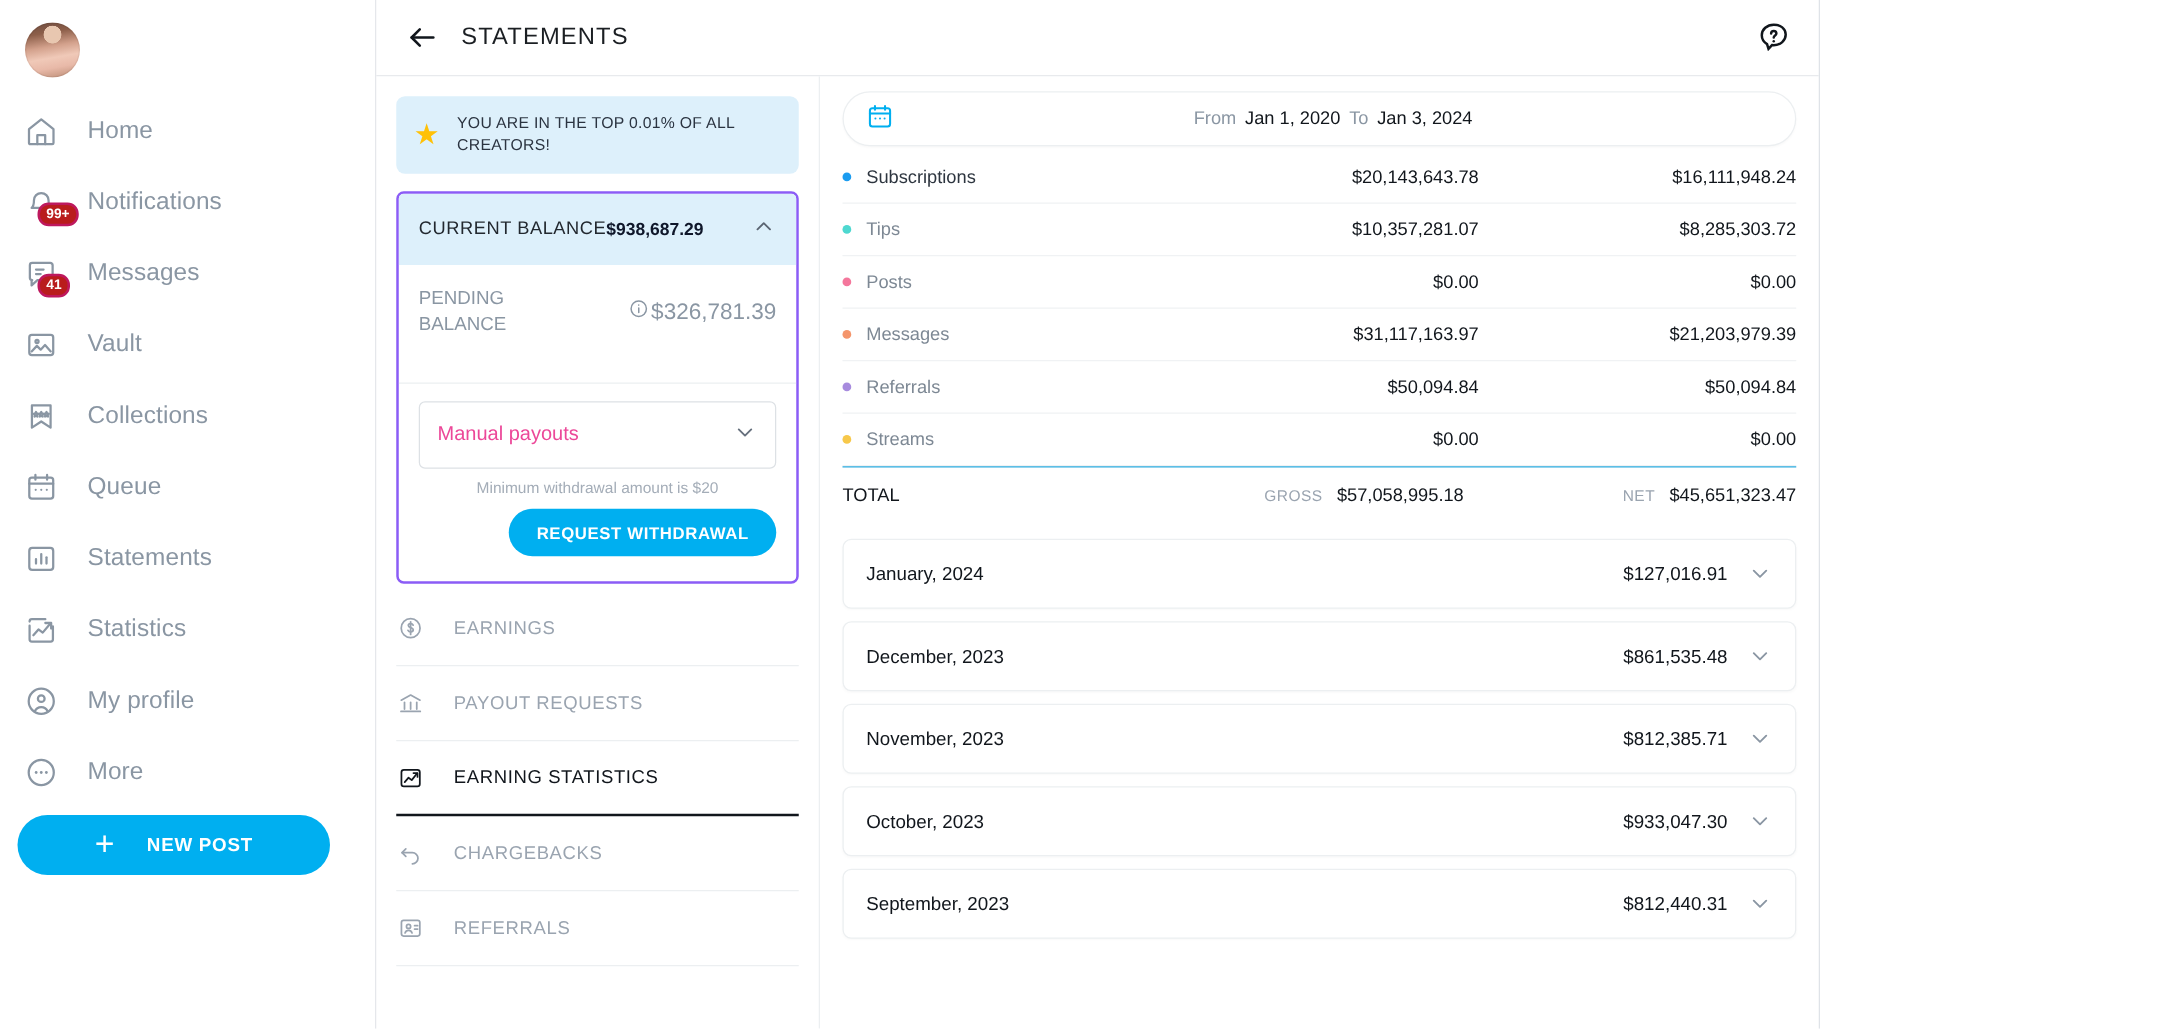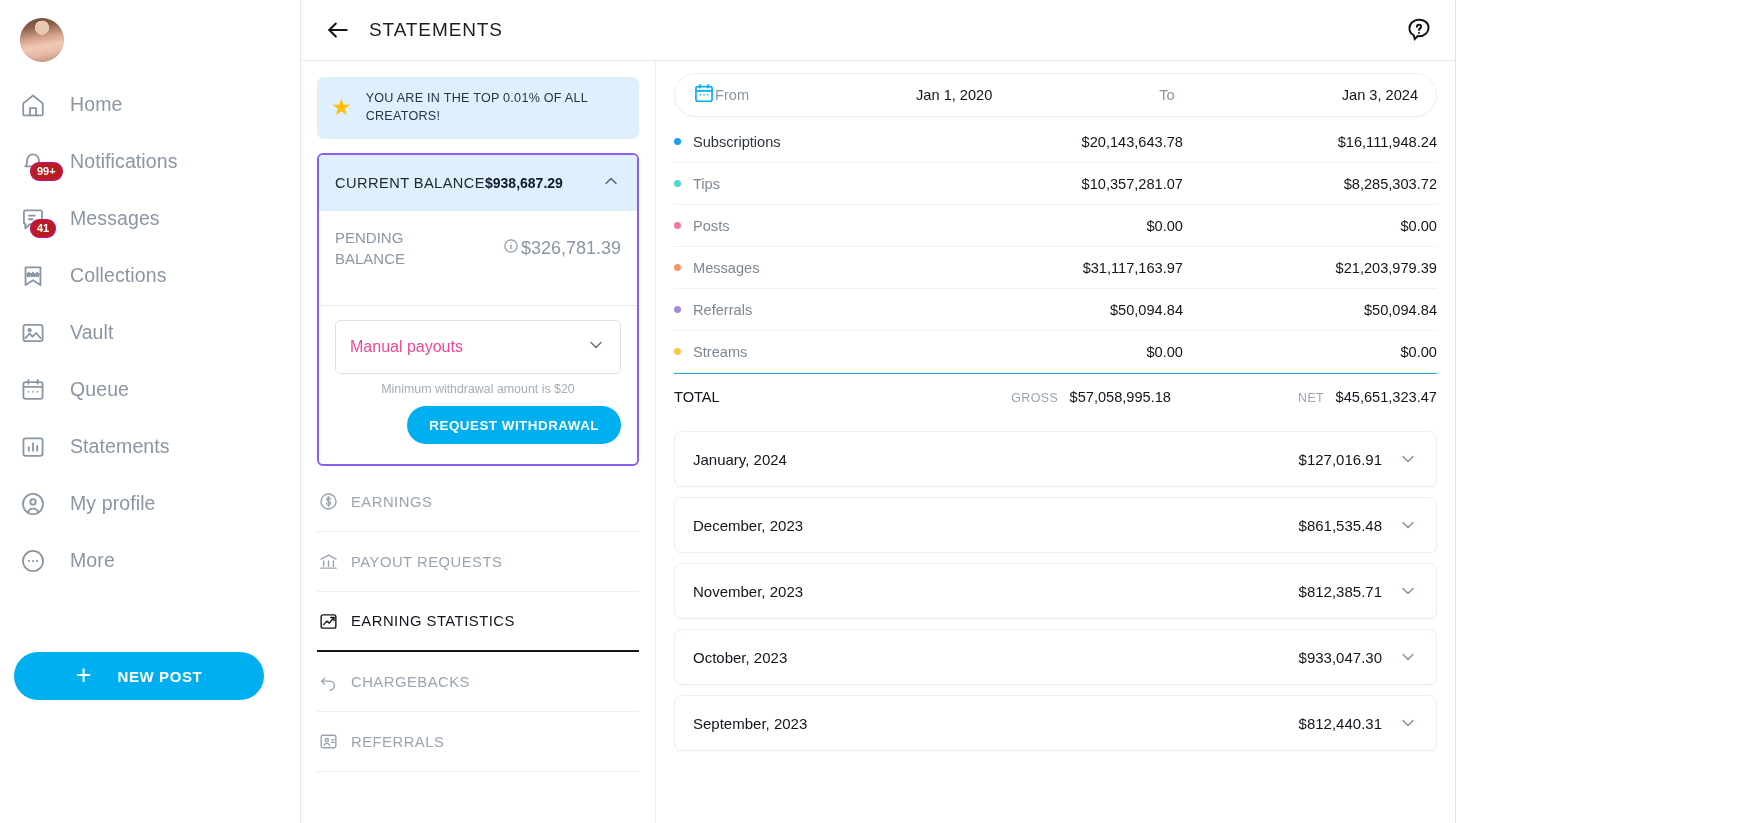--- a/index.html
+++ b/index.html
@@ -125,40 +125,40 @@
     margin-top: 8px;
   }
   .withdraw-wrap { padding: 10px 16px 20px; display: flex; justify-content: flex-end; }
   .withdraw-btn {
     background: #00aff0; color: #fff; border: none; border-radius: 21px;
     height: 38px; padding: 0 22px; font-size: 13.4px; font-weight: bold;
     letter-spacing: .5px; cursor: pointer; font-family: inherit;
   }
   .sub-nav { margin-top: 6px; }
   .sub-item {
-    display: flex; align-items: center; gap: 12px;
+    display: flex; align-items: center; gap: 24px;
     height: 60px; border-bottom: 1px solid #eceff1;
     cursor: pointer; color: #9aa4b0;
   }
   .sub-item .si-label { font-size: 14.8px; letter-spacing: .5px; }
   .sub-item.active { color: #11161c; border-bottom: 2px solid #11161c; }
   .sub-item .si-ico { width: 22px; height: 22px; display:flex; align-items:center; justify-content:center; }
 
   
   .rightcol { flex: 1; padding: 12px 18px 0 18px; overflow: hidden; position: relative; }
   .date-range {
     height: 44px; border: 1px solid #eceff1; border-radius: 22px;
     display: flex; align-items: center; padding: 0 18px;
     box-shadow: 0 1px 2px rgba(0,0,0,.03);
     margin-bottom: 2px; cursor: pointer; background:#fff;
   }
   .date-range .cal { color: #00aff0; }
   .date-range .dr-text {
     flex: 1; text-align: center; font-size: 14.6px; color: #11161c;
-    display: flex; align-items: center; justify-content: space-between; gap: 7px;
+    display: flex; align-items: center; justify-content: center; gap: 7px;
   }
   .date-range .muted { color: #8a96a3; }
 
   .sum-table { margin-top: 4px; }
   .sum-row {
     display: flex; align-items: center; height: 42px;
     border-bottom: 1px solid #f0f2f4;
   }
   .sum-row:first-child { border-top: none; }
   .dot { width: 7px; height: 7px; border-radius: 50%; margin-right: 12px; flex: 0 0 7px; }
@@ -223,37 +223,37 @@
               <line x1="8.4" y1="9.1" x2="13.6" y2="9.1"></line>
               <line x1="8.4" y1="12.2" x2="11.6" y2="12.2"></line>
             </svg>
             <span class="badge">41</span>
           </span>
           <span class="nav-label">Messages</span>
         </div>
         <div class="nav-item">
           <span class="nav-ico">
             <svg width="28" height="28" viewBox="0 0 24 24" fill="none" stroke="#8a96a3" stroke-width="1.55" stroke-linecap="round" stroke-linejoin="round">
+              <rect x="3.8" y="5" width="16.4" height="14" rx="1.8"></rect>
+              <path d="M5.4 16.4l3.6-3.8 2.6 2.6 3-3.2 3.9 4.4"></path>
+              <circle cx="9.1" cy="9.6" r="1.05"></circle>
+            </svg>
+          </span>
+          <span class="nav-label">Vault</span>
+        </div>
+        <div class="nav-item">
+          <span class="nav-ico">
+            <svg width="28" height="28" viewBox="0 0 24 24" fill="none" stroke="#8a96a3" stroke-width="1.55" stroke-linecap="round" stroke-linejoin="round">
               <path d="M5.6 4.6h12.8v15.2L12 15.6l-6.4 4.2z"></path>
               <path d="M8.4 9.1l.5 1 1.1.2-.8.8.2 1.1-1-.5-1 .5.2-1.1-.8-.8 1.1-.2z"></path>
               <path d="M12 9.1l.5 1 1.1.2-.8.8.2 1.1-1-.5-1 .5.2-1.1-.8-.8 1.1-.2z"></path>
               <path d="M15.6 9.1l.5 1 1.1.2-.8.8.2 1.1-1-.5-1 .5.2-1.1-.8-.8 1.1-.2z"></path>
             </svg>
           </span>
           <span class="nav-label">Collections</span>
-        </div>
-        <div class="nav-item">
-          <span class="nav-ico">
-            <svg width="28" height="28" viewBox="0 0 24 24" fill="none" stroke="#8a96a3" stroke-width="1.55" stroke-linecap="round" stroke-linejoin="round">
-              <rect x="3.8" y="5" width="16.4" height="14" rx="1.8"></rect>
-              <path d="M5.4 16.4l3.6-3.8 2.6 2.6 3-3.2 3.9 4.4"></path>
-              <circle cx="9.1" cy="9.6" r="1.05"></circle>
-            </svg>
-          </span>
-          <span class="nav-label">Vault</span>
         </div>
         <div class="nav-item">
           <span class="nav-ico">
             <svg width="28" height="28" viewBox="0 0 24 24" fill="none" stroke="#8a96a3" stroke-width="1.55" stroke-linecap="round" stroke-linejoin="round">
               <rect x="3.8" y="5.2" width="16.4" height="14.4" rx="1.8"></rect>
               <line x1="3.8" y1="9.4" x2="20.2" y2="9.4"></line>
               <line x1="8" y1="3.4" x2="8" y2="6.6"></line>
               <line x1="16" y1="3.4" x2="16" y2="6.6"></line>
               <circle cx="8.2" cy="13.6" r=".75" fill="#8a96a3" stroke="none"></circle>
               <circle cx="12" cy="13.6" r=".75" fill="#8a96a3" stroke="none"></circle>
@@ -265,20 +265,31 @@
         <div class="nav-item">
           <span class="nav-ico">
             <svg width="28" height="28" viewBox="0 0 24 24" fill="none" stroke="#8a96a3" stroke-width="1.55" stroke-linecap="round" stroke-linejoin="round">
               <rect x="3.8" y="4.6" width="16.4" height="15" rx="2"></rect>
               <line x1="8.4" y1="15.3" x2="8.4" y2="12.2"></line>
               <line x1="12" y1="15.3" x2="12" y2="8.8"></line>
               <line x1="15.6" y1="15.3" x2="15.6" y2="11"></line>
             </svg>
           </span>
           <span class="nav-label">Statements</span>
+        </div>
+        <div class="nav-item">
+          <span class="nav-ico">
+            <svg width="28" height="28" viewBox="0 0 24 24" fill="none" stroke="#8a96a3" stroke-width="1.55" stroke-linecap="round" stroke-linejoin="round">
+              <path d="M4 6.2a1.6 1.6 0 0 1 1.6-1.6h9.2"></path>
+              <path d="M20 9.6v8.8a1.6 1.6 0 0 1-1.6 1.6H5.6A1.6 1.6 0 0 1 4 18.4V9"></path>
+              <polyline points="6.6,15.6 10.1,11.6 13,13.8 18.4,7.4"></polyline>
+              <polyline points="14.8,7.2 18.8,7.2 18.8,11"></polyline>
+            </svg>
+          </span>
+          <span class="nav-label">Statistics</span>
         </div>
         <div class="nav-item">
           <span class="nav-ico">
             <svg width="28" height="28" viewBox="0 0 24 24" fill="none" stroke="#8a96a3" stroke-width="1.55" stroke-linecap="round" stroke-linejoin="round">
               <circle cx="12" cy="12" r="8.6"></circle>
               <circle cx="12" cy="10.2" r="2.3"></circle>
               <path d="M7.6 18.9a4.8 4.8 0 0 1 8.8 0"></path>
             </svg>
           </span>
           <span class="nav-label">My profile</span>

